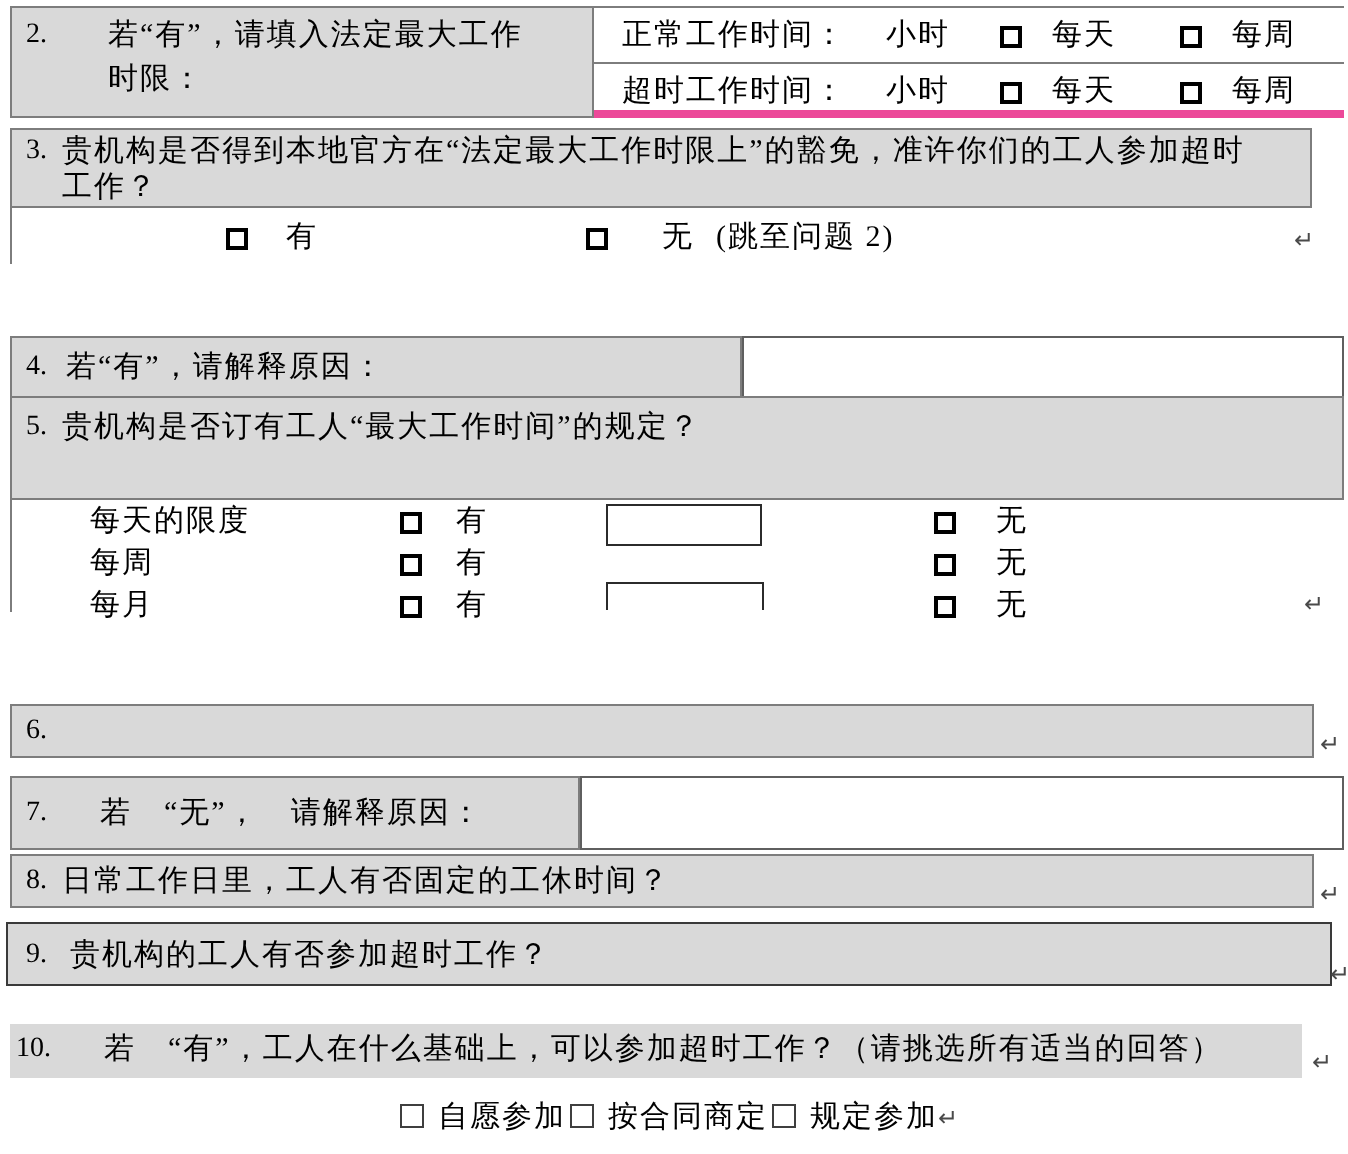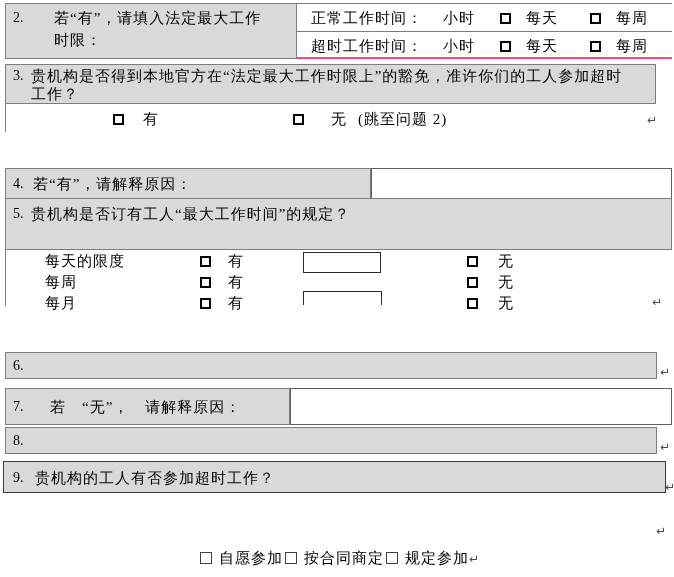--- a/index.html
+++ b/index.html
@@ -37,21 +37,21 @@
 <body>
 
 <div class="page">
 
   <div class="bar b1" style="left:5px;top:3px;width:292px;height:56px;">
     <span class="num" style="left:7px;top:5px;">2.</span>
     <span class="txt" style="left:48px;top:5px;">若“有”，请填入法定最大工作</span>
     <span class="txt" style="left:48px;top:27px;">时限：</span>
   </div>
   <div style="position:absolute;left:297px;top:3px;width:375px;height:56px;background:#fff;
-              border-top:1px solid #7d7d7d;border-bottom:2px solid #ec4899;">
+              border-top:1px solid #7d7d7d;border-bottom:4px solid #ec4899;">
     <div class="hline" style="left:0;top:27px;width:375px;"></div>
 
     <span class="txt" style="left:14px;top:5px;">正常工作时间：</span>
     <span class="txt" style="left:146px;top:5px;">小时</span>
     <span class="cb" style="left:203px;top:9px;"></span>
     <span class="txt" style="left:229px;top:5px;">每天</span>
     <span class="cb" style="left:293px;top:9px;"></span>
     <span class="txt" style="left:319px;top:5px;">每周</span>
 
     <span class="txt" style="left:14px;top:33px;">超时工作时间：</span>
@@ -114,28 +114,33 @@
   <span class="arrow" style="left:660px;top:366px;">↵</span>
 
   <div class="bar b1" style="left:5px;top:388px;width:285px;height:37px;">
     <span class="num" style="left:7px;top:9px;">7.</span>
     <span class="txt" style="left:44px;top:9px;">若　“无”，　请解释原因：</span>
   </div>
   <div class="cell-white" style="left:290px;top:388px;width:382px;height:37px;"></div>
 
   <div class="bar b1" style="left:5px;top:427px;width:652px;height:27px;">
     <span class="num" style="left:7px;top:4px;">8.</span>
+    <span class="txt" style="left:25px;top:4px;">日常工作日里，工人有否固定的工休时间？</span>
   </div>
   <span class="arrow" style="left:660px;top:441px;">↵</span>
 
   <div class="bar b2" style="left:3px;top:461px;width:663px;height:32px;">
     <span class="num" style="left:9px;top:7px;">9.</span>
     <span class="txt" style="left:31px;top:7px;">贵机构的工人有否参加超时工作？</span>
   </div>
   <span class="arrow" style="left:665px;top:481px;">↵</span>
 
+  <div class="bar" style="left:5px;top:512px;width:646px;height:27px;">
+    <span class="num" style="left:3px;top:4px;">10.</span>
+    <span class="txt" style="left:47px;top:4px;">若　“有”，工人在什么基础上，可以参加超时工作？（请挑选所有适当的回答）</span>
+  </div>
   <span class="arrow" style="left:656px;top:525px;">↵</span>
 
   <div class="botline" style="left:164px;top:549px;">
     <span class="cb-thin"></span><span>自愿参加</span><span class="cb-thin" style="margin-left:2px;"></span><span>按合同商定</span><span class="cb-thin" style="margin-left:2px;"></span><span>规定参加</span><span style="font-size:12px;color:#4a4a4a;font-family:'DejaVu Sans',sans-serif;">↵</span>
   </div>
 
 </div>
 
 </body></html>

